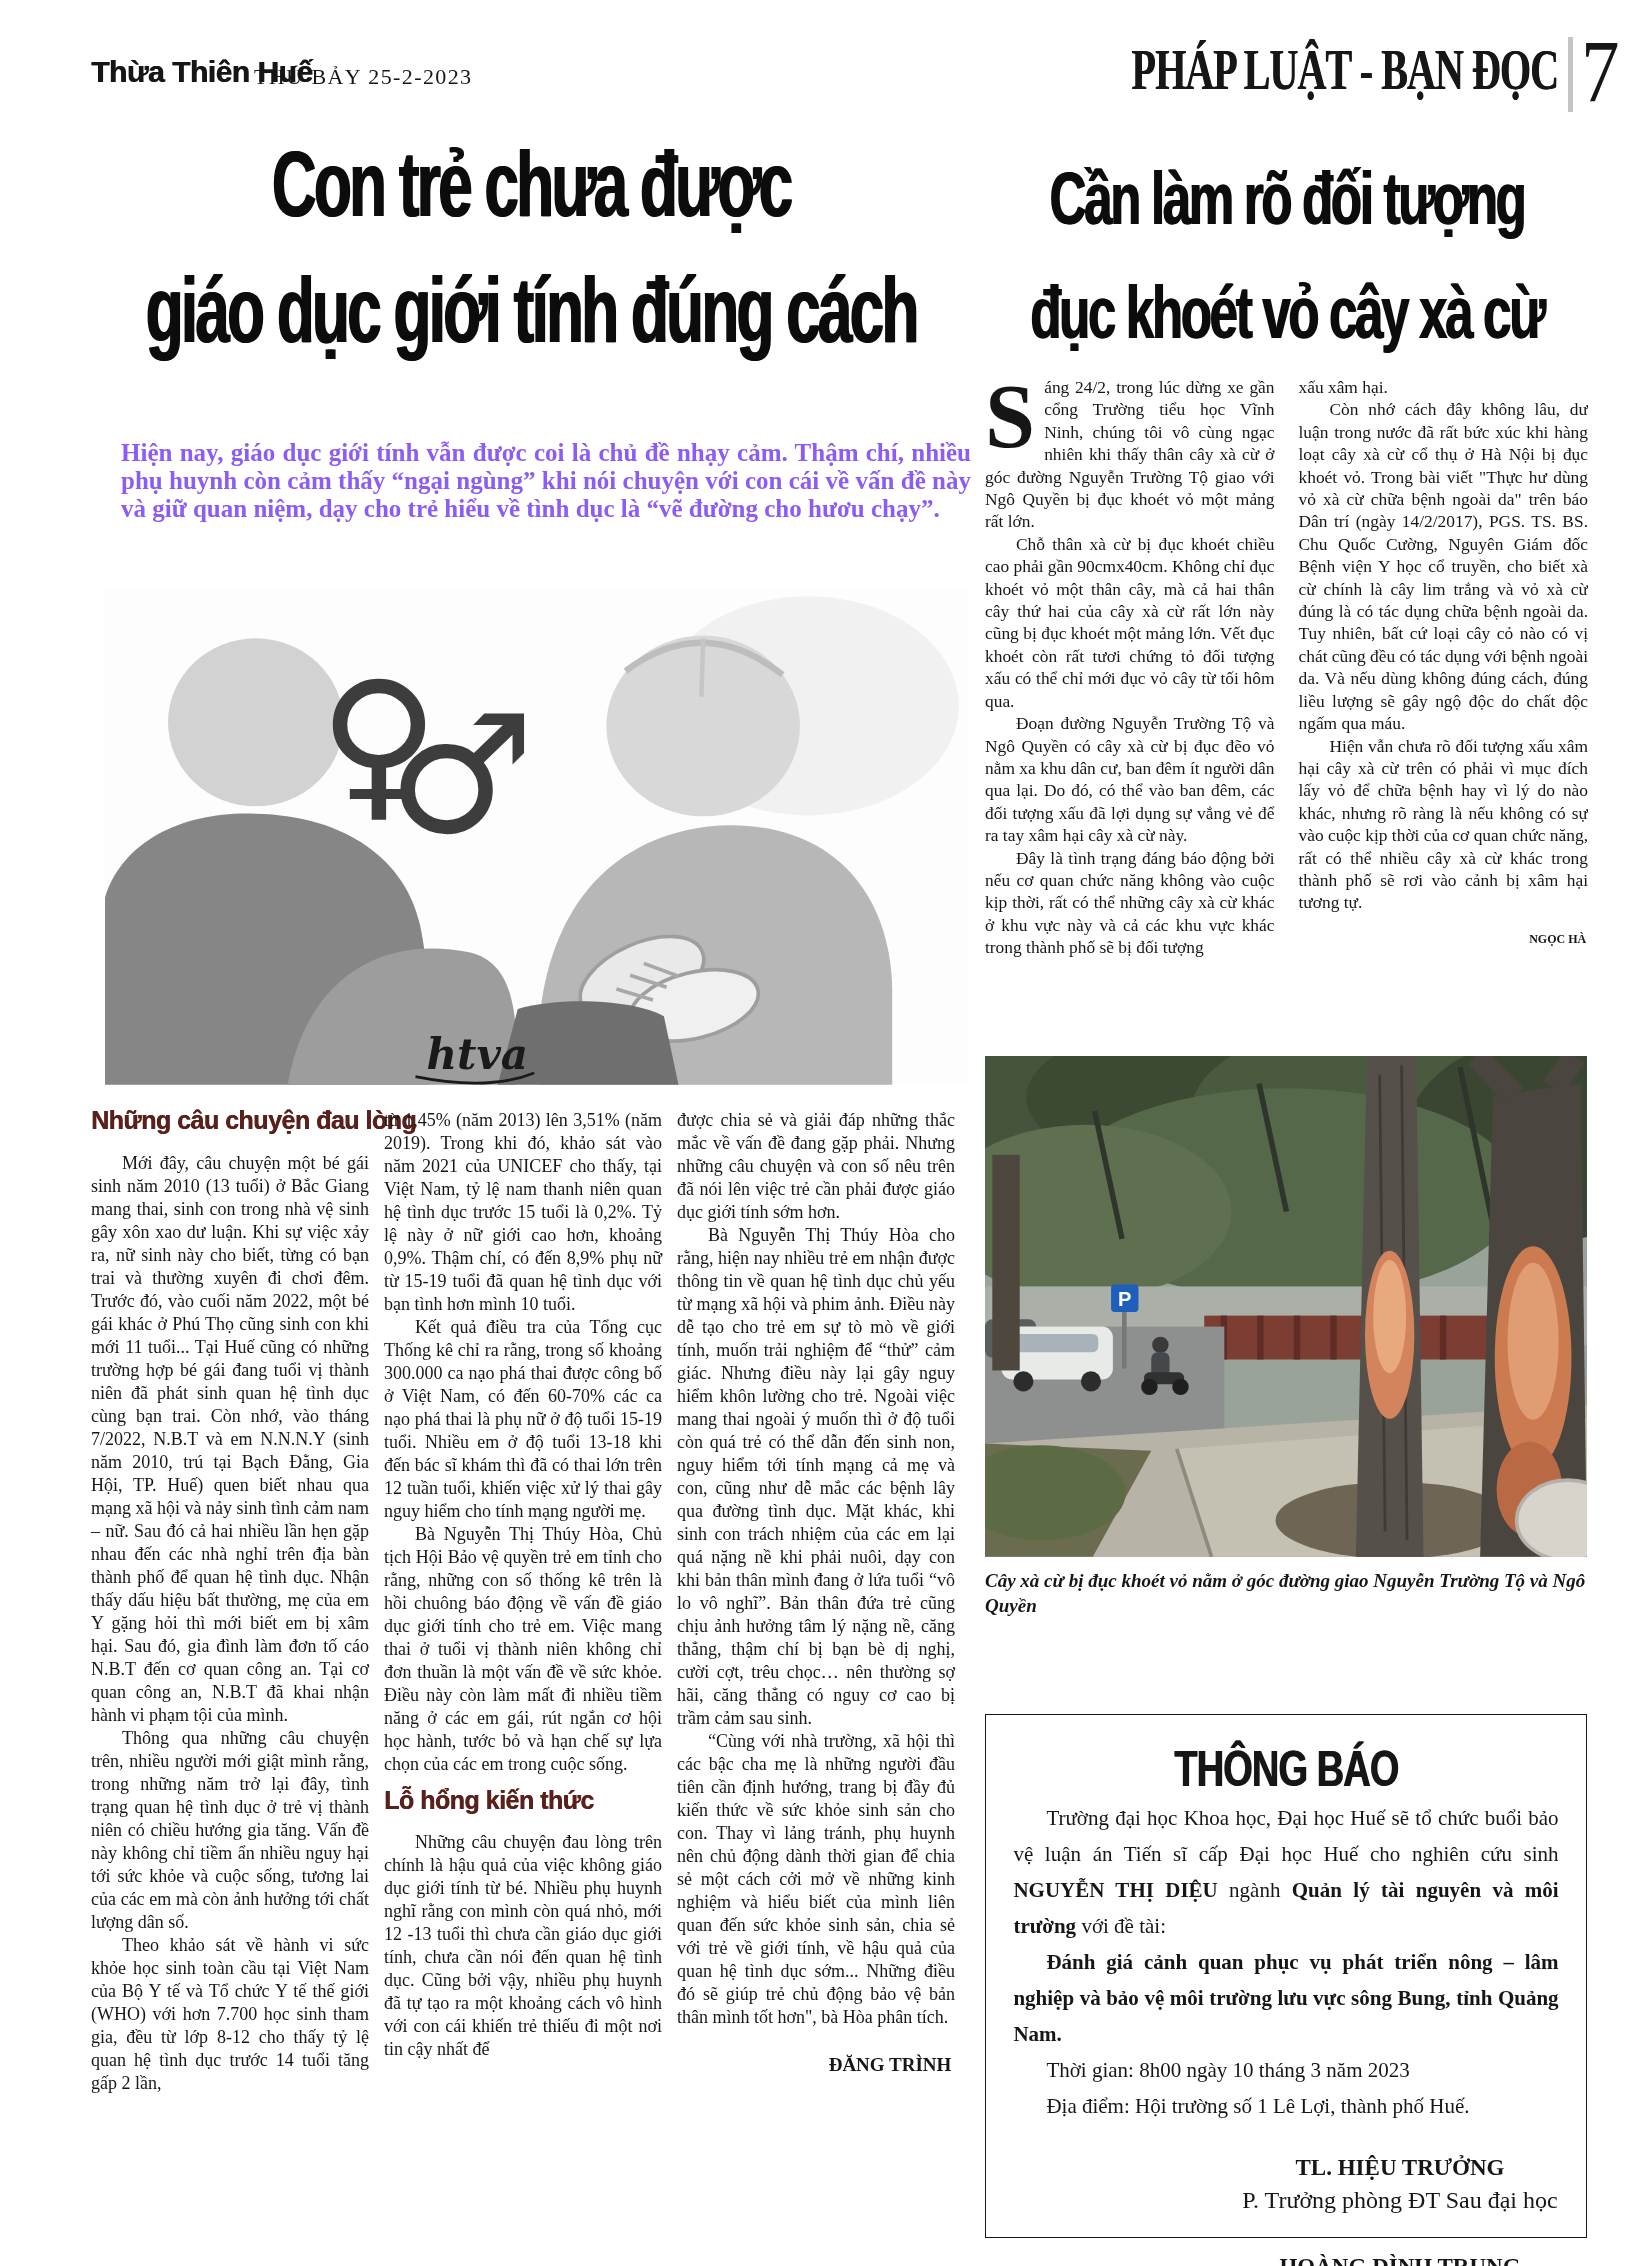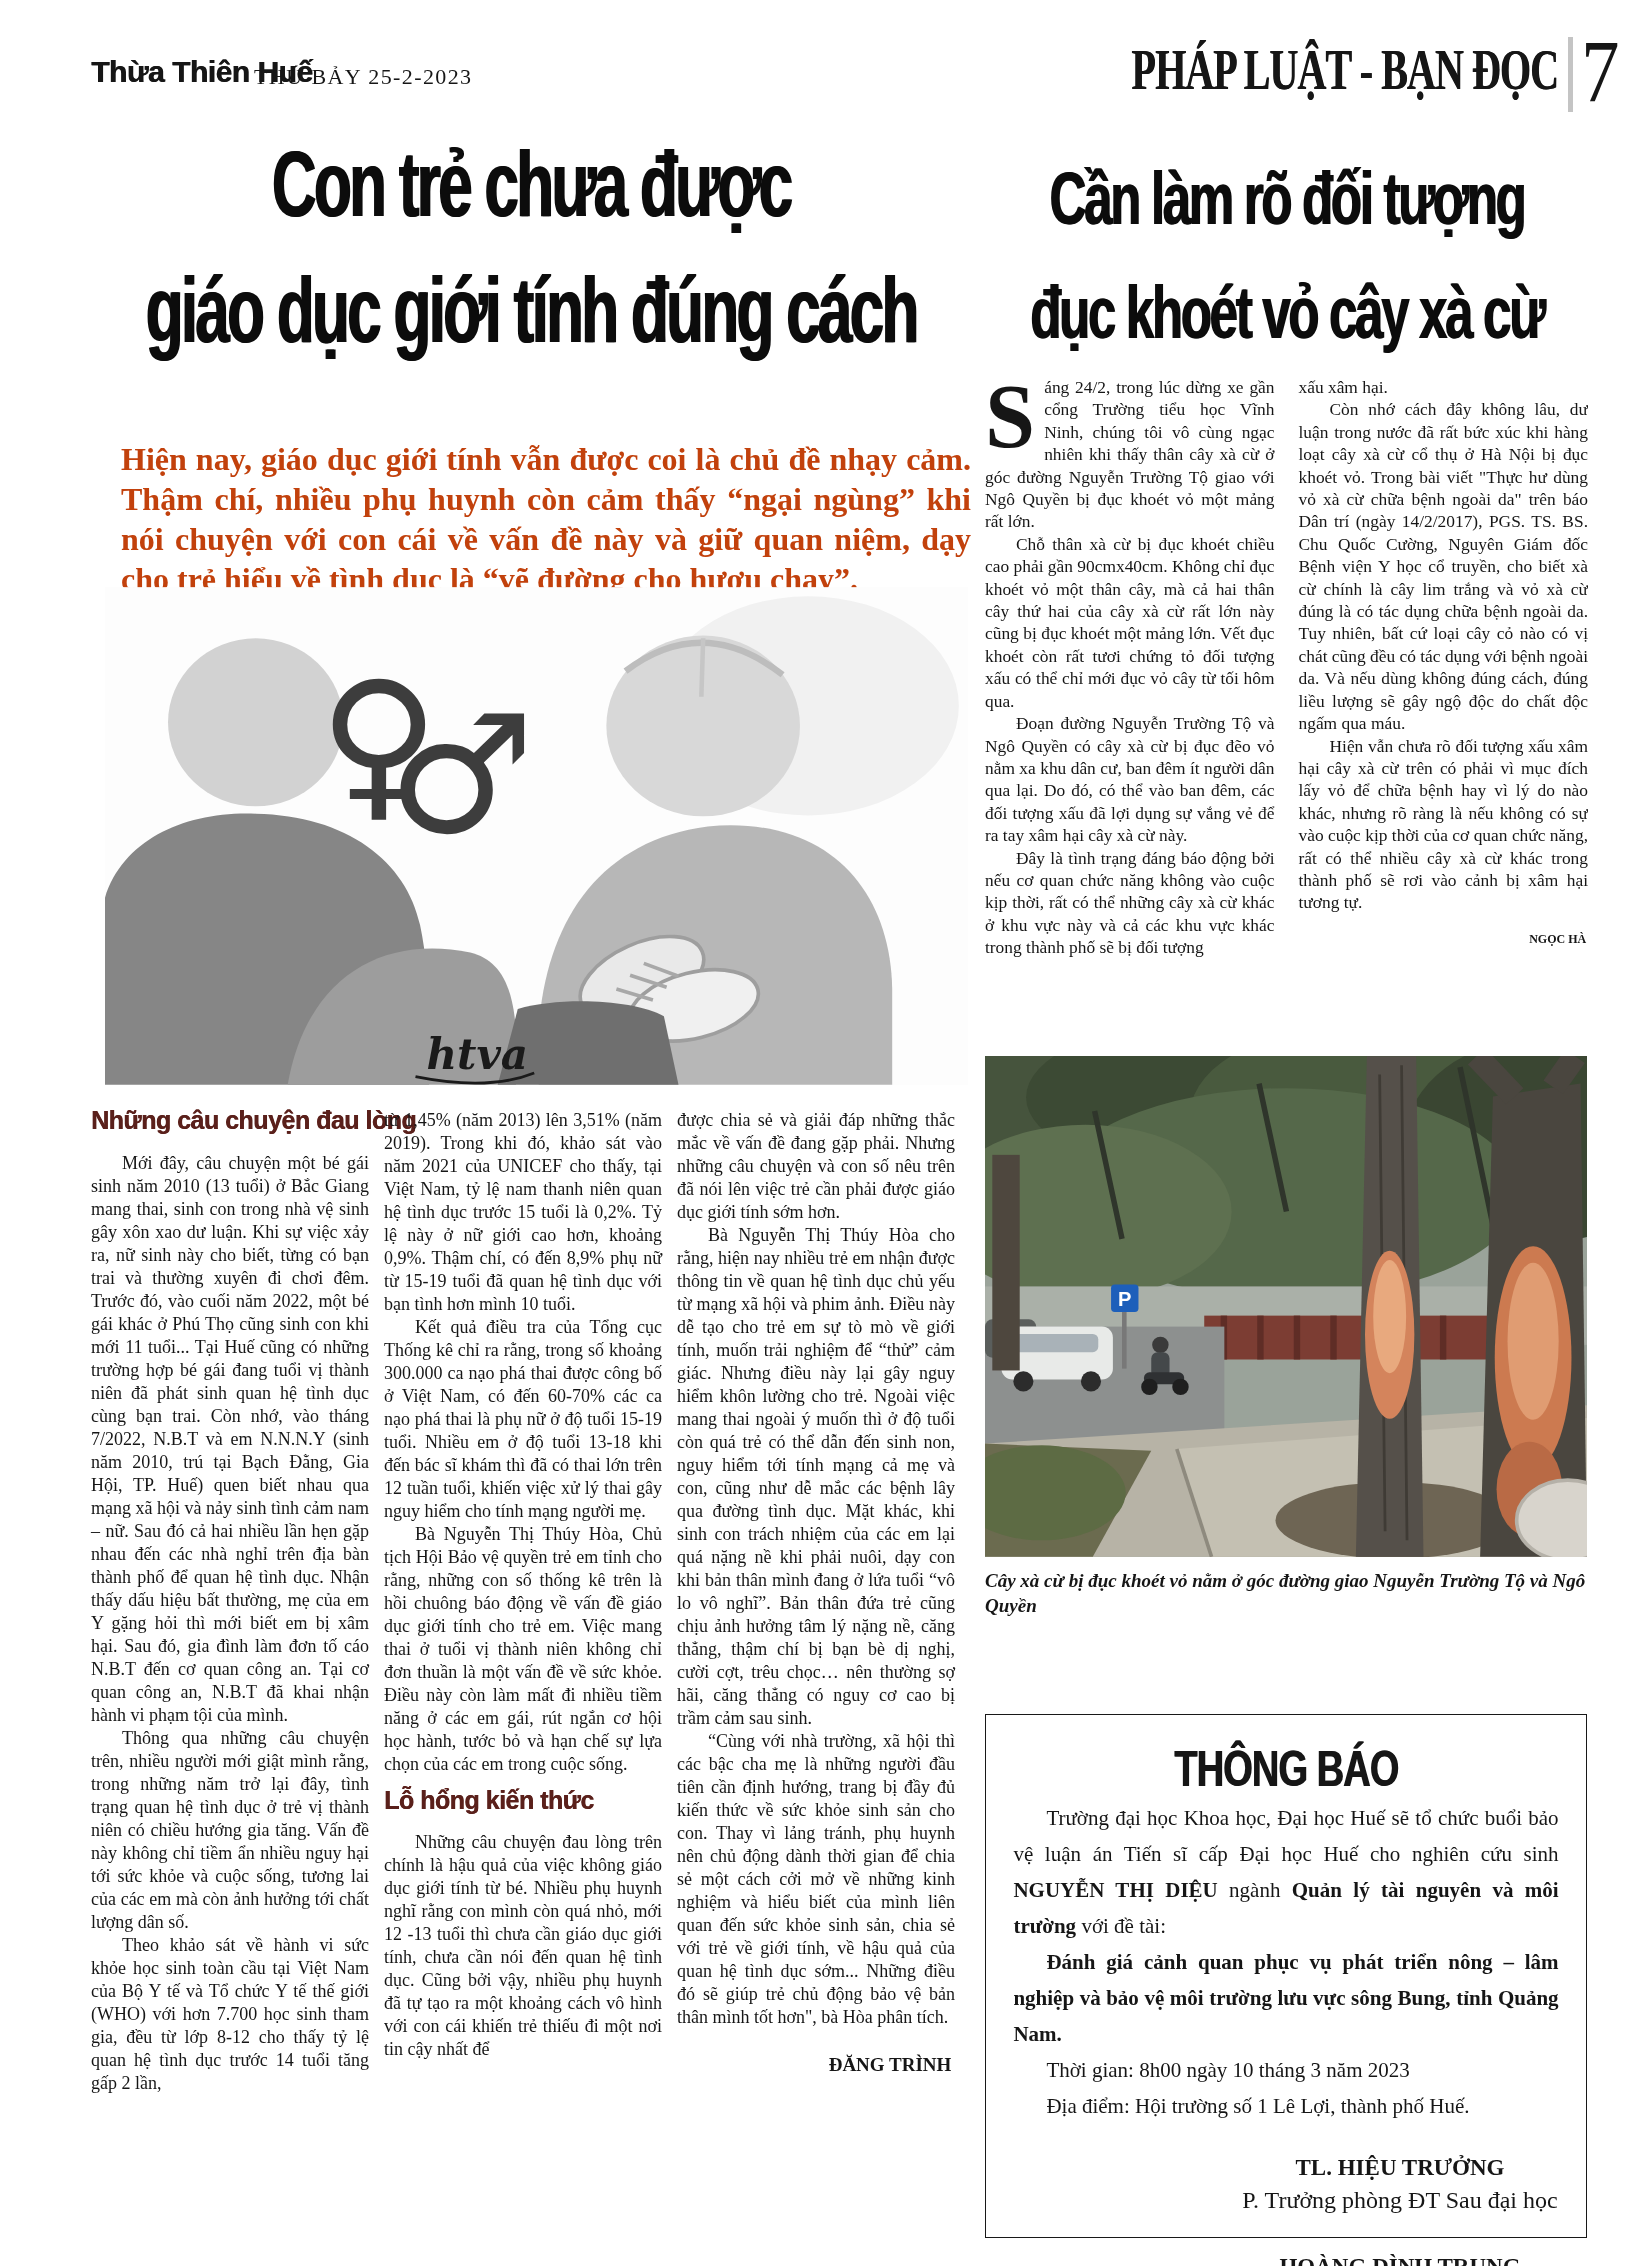--- a/index.html
+++ b/index.html
@@ -21,22 +21,22 @@
         text-shadow:0.5px 0 0 currentColor; }
   .page-bar { position:absolute; left:1568px; top:37px; width:4.6px; height:75px; background:#c4c4c4; }
   .page-number { position:absolute; left:1581px; top:27.4px; font-size:77px; line-height:77px;
                  transform:scaleY(1.15); transform-origin:top left; }
 
   
   .lhead { position:absolute; left:91px; top:121px; width:879px; height:263px; text-align:center; }
   .lhead .condense { transform:scaleY(1.5); font-family:"Liberation Sans",sans-serif; font-weight:700;
         font-size:62px; line-height:84px; letter-spacing:-2.7px; color:#0c0c0c;
         text-shadow:1.4px 0 0 currentColor; white-space:nowrap; }
-  .lead { position:absolute; left:121px; top:439px; width:850px; font-size:32px; line-height:40px;
-          font-weight:700; color:#c2410c; text-align:justify; }
+  .lead { position:absolute; left:121px; top:439px; width:850px; font-size:25px; line-height:28px;
+          font-weight:700; color:#8b5cf6; text-align:justify; }
   .illu { position:absolute; left:105px; top:587px; width:863px; height:498px; }
   .lcols { position:absolute; left:91px; top:1109px; width:883px; display:flex; gap:15px; }
   .lcol { width:278px; font-size:18px; line-height:23px; }
   .subhead-box { height:37px; margin-bottom:5.5px; }
   .subhead { transform:scaleY(1.25); transform-origin:left top; font-family:"Liberation Sans",sans-serif;
              font-weight:700; font-size:25px; letter-spacing:-0.5px; color:#5a201b;
              text-shadow:0.5px 0 0 currentColor; white-space:nowrap; }
   .byline { text-align:right; font-weight:700; font-size:19px; margin-top:24px; padding-right:3.7px; }
 
   

